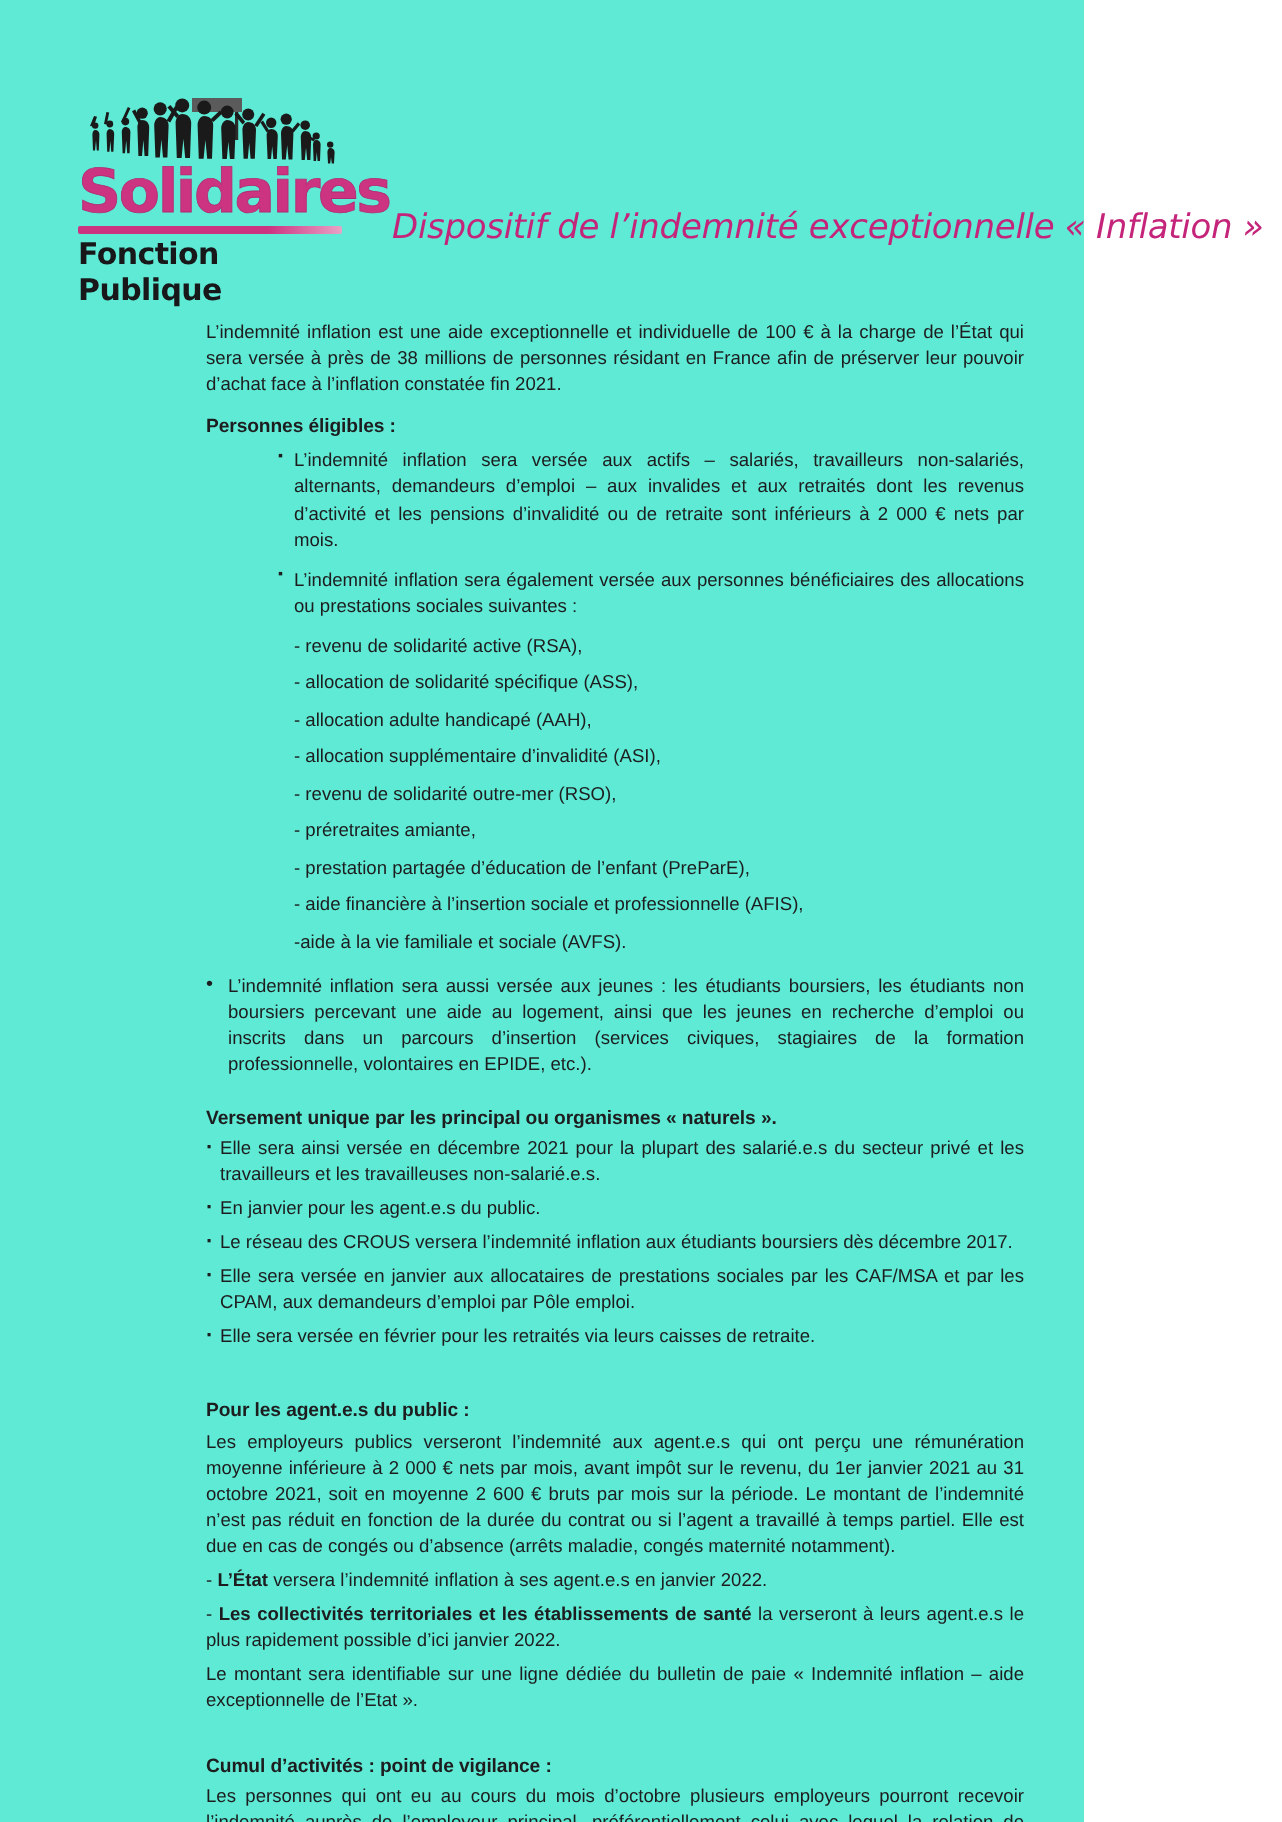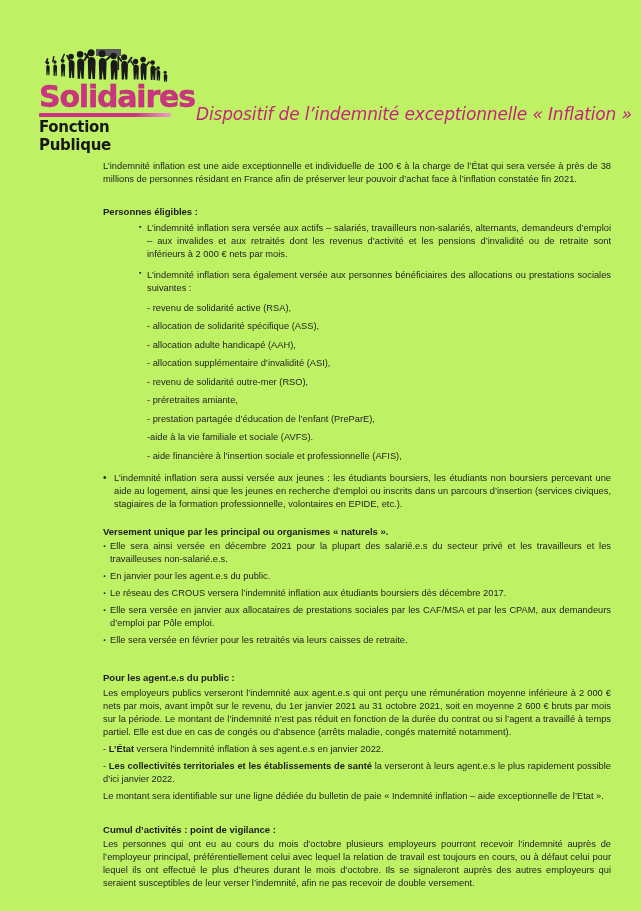--- a/index.html
+++ b/index.html
@@ -11,24 +11,24 @@
   body {
     width: 641px;
     height: 911px;
     font-family: "Liberation Sans", sans-serif;
     color: #1d1d1f;
     overflow: hidden;
   }
 
   .page {
     position: relative;
-    width: 641px;
+    width: 542px;
     height: 911px;
     box-sizing: border-box;
-    background: #bef264;
+    background: #5eead4;
   }
 
   
   .header {
     position: relative;
     height: 108px;
     padding-top: 46px;
     padding-left: 38px;
     display: flex;
     align-items: flex-end;
@@ -95,21 +95,21 @@
     line-height: 1.40;
   }
 
   p { margin: 0; }
 
   .para {
     text-align: justify;
     margin-bottom: 0;
   }
 
-  .lead { margin-bottom: 19px; }
+  .lead { margin-bottom: 8px; }
 
   h2.section {
     font-size: 9.6px;
     font-weight: bold;
     margin: 3px 0 2px 0;
     letter-spacing: -0.05px;
   }
 
   .bullet-group {
     margin-left: 36px;
@@ -259,22 +259,22 @@
     </div>
 
     <div class="sub-list">
       <p class="sub-item">- revenu de solidarité active (RSA),</p>
       <p class="sub-item">- allocation de solidarité spécifique (ASS),</p>
       <p class="sub-item">- allocation adulte handicapé (AAH),</p>
       <p class="sub-item">- allocation supplémentaire d’invalidité (ASI),</p>
       <p class="sub-item">- revenu de solidarité outre-mer (RSO),</p>
       <p class="sub-item">- préretraites amiante,</p>
       <p class="sub-item">- prestation partagée d’éducation de l’enfant (PreParE),</p>
+      <p class="sub-item">- aide financière à l’insertion sociale et professionnelle (AFIS),</p>
       <p class="sub-item"> -aide à la vie familiale et sociale (AVFS).</p>
-      <p class="sub-item">- aide financière à l’insertion sociale et professionnelle (AFIS),</p>
     </div>
 
     <p class="wide-bullet">L’indemnité inflation sera aussi versée aux jeunes : les étudiants boursiers, les étudiants non boursiers percevant une aide au logement, ainsi que les jeunes en recherche d’emploi ou inscrits dans un parcours d’insertion (services civiques, stagiaires de la formation professionnelle, volontaires en EPIDE, etc.).</p>
 
     <div class="block-gap-md"></div>
 
     <h2 class="section">Versement unique par les principal ou organismes « naturels ».</h2>
 
     <div>
       <p class="dash-item">Elle sera ainsi versée en décembre 2021 pour la plupart des salarié.e.s du secteur privé et les travailleurs  et les travailleuses non-salarié.e.s.</p>

